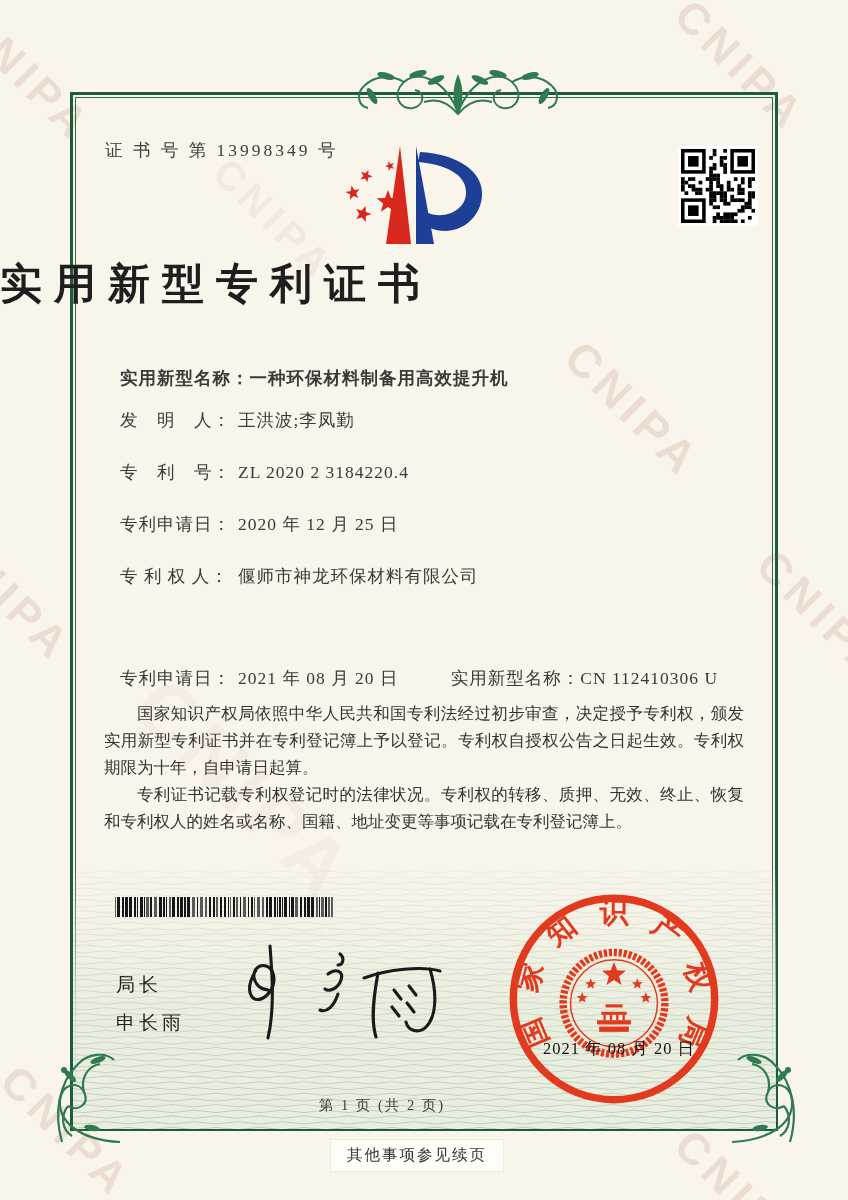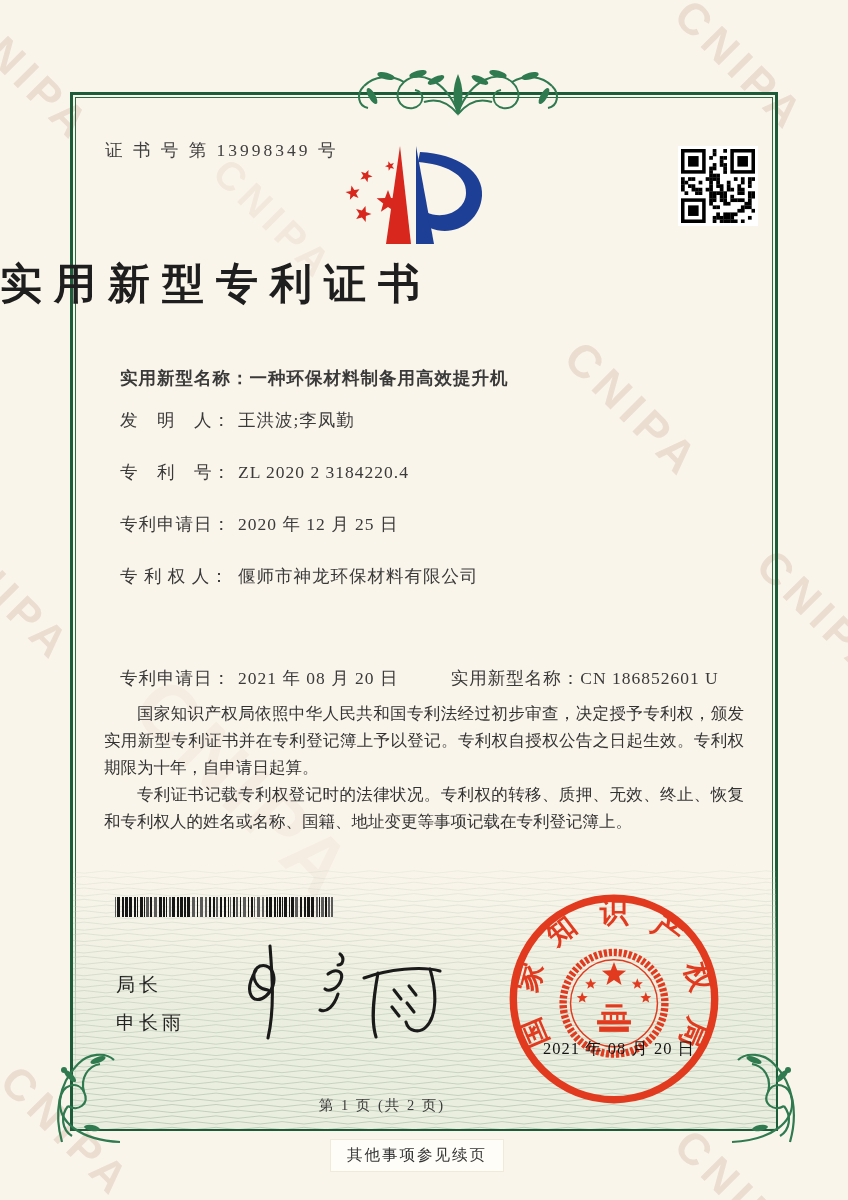--- a/index.html
+++ b/index.html
@@ -321,21 +321,21 @@
     <span class="lbl">专　利　号：</span><span class="val">ZL 2020 2 3184220.4</span>
   </div>
   <div class="row" style="top:512px;">
     <span class="lbl">专利申请日：</span><span class="val">2020 年 12 月 25 日</span>
   </div>
   <div class="row" style="top:564px;">
     <span class="lbl">专 利 权 人：</span><span class="val">偃师市神龙环保材料有限公司</span>
   </div>
   <div class="row grant" style="top:666px;">
     <span class="lbl">专利申请日：</span><span class="val">2021 年 08 月 20 日</span>
-    <span class="lbl pair2">实用新型名称：</span><span class="val">CN 186852601 U</span>
+    <span class="lbl pair2">实用新型名称：</span><span class="val">CN 112410306 U</span>
   </div>
 
   <div class="body-text">
     <p>国家知识产权局依照中华人民共和国专利法经过初步审查，决定授予专利权，颁发实用新型专利证书并在专利登记簿上予以登记。专利权自授权公告之日起生效。专利权期限为十年，自申请日起算。</p>
     <p>专利证书记载专利权登记时的法律状况。专利权的转移、质押、无效、终止、恢复和专利权人的姓名或名称、国籍、地址变更等事项记载在专利登记簿上。</p>
   </div>
 
   <div class="barcode" id="barcode">
       <i style="width: 1px; margin-right: 1px; background: rgb(90, 90, 90);"></i>
       <i style="width: 3px; margin-right: 2px; background: rgb(22, 22, 22);"></i>

